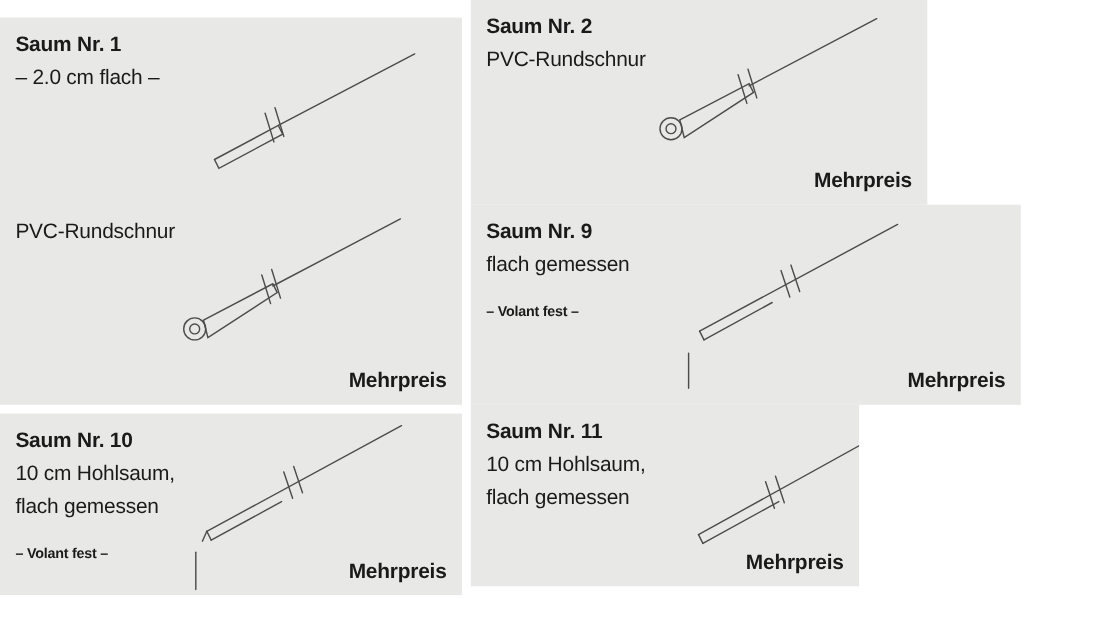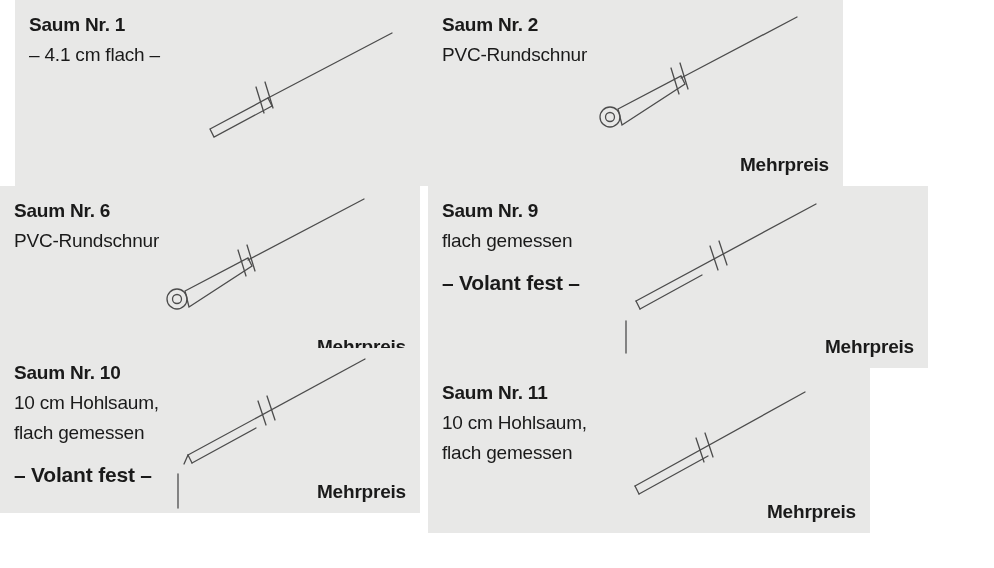--- a/index.html
+++ b/index.html
@@ -9,30 +9,30 @@
     font-family:"Liberation Sans","DejaVu Sans",sans-serif;
     color:#1a1a1a;
   }
   .cell{
     position:absolute;
     background:#e8e8e7;
     box-sizing:border-box;
     padding:10px 14px;
     overflow:hidden;
   }
-  #cell-1 {left:0;   top:0;   width:420px;height:186px;margin-left:15px;}
+  #cell-1 {left:0;   top:16px;   width:420px;height:186px;}
   #cell-5 {left:428px;top:0;  width:415px;height:186px;}
   #cell-6 {left:0;   top:186px;width:420px;height:182px;}
   #cell-9 {left:428px;top:186px;width:500px;height:182px;}
-  #cell-10{left:0;   top:348px;width:420px;height:165px;}
-  #cell-11{left:428px;top:368px;width:442px;height:165px;}
+  #cell-10{left:0;   top:376px;width:420px;height:165px;}
+  #cell-11{left:428px;top:368px;width:353px;height:165px;}
 
   .title{margin:0;font-size:19px;font-weight:700;line-height:30px;letter-spacing:-0.2px;}
   .line{margin:0;font-size:19px;font-weight:400;line-height:30px;letter-spacing:-0.2px;}
-  .volant{margin:12px 0 0 0;font-size:21px;font-weight:700;line-height:30px;letter-spacing:-0.2px;}
+  .volant{margin:12px 0 0 0;font-size:13px;font-weight:700;line-height:30px;letter-spacing:-0.2px;}
   .mehrpreis{position:absolute;right:14px;bottom:10px;font-size:19px;font-weight:700;letter-spacing:-0.2px;text-align:center;}
 
   .drawing{position:absolute;}
   #cell-1  .drawing{left:185px;top:25px;}
   #cell-5  .drawing{left:165px;top:12px;}
   #cell-6  .drawing{left:160px;top:8px;}
   #cell-9  .drawing{left:168px;top:5px;}
   #cell-10 .drawing{left:158px;top:2px;}
   #cell-11 .drawing{left:172px;top:8px;}
 
@@ -41,21 +41,21 @@
     stroke-width:1.3;
     fill:none;
     stroke-linecap:round;
   }
 </style>
 </head>
 <body>
 
 <section class="cell" id="cell-1">
   <h2 class="title">Saum Nr. 1</h2>
-  <p class="line">– 4.1 cm flach –</p>
+  <p class="line">– 2.0 cm flach –</p>
   <svg class="drawing" width="200" height="118" viewBox="0 0 200 118">
     <path d="M10,104 L68,73 L72,81 L14,112 Z"></path>
     <line x1="68" y1="73" x2="192" y2="8"></line>
     <line x1="56" y1="62" x2="64" y2="88"></line>
     <line x1="65" y1="57" x2="73" y2="83"></line>
   </svg>
 </section>
 
 <section class="cell" id="cell-5">
   <h2 class="title">Saum Nr. 2</h2>
@@ -65,21 +65,20 @@
     <circle cx="17" cy="105" r="4.5"></circle>
     <path d="M25,97 L88,64 L92,72 L29,113 Z"></path>
     <line x1="88" y1="66" x2="204" y2="5"></line>
     <line x1="78" y1="56" x2="86" y2="82"></line>
     <line x1="87" y1="51" x2="95" y2="77"></line>
   </svg>
   <div class="mehrpreis">Mehrpreis</div>
 </section>
 
 <section class="cell" id="cell-6">
-  <h2 class="title">Saum Nr. 6</h2>
   <p class="line">PVC-Rundschnur</p>
   <svg class="drawing" width="210" height="125" viewBox="0 0 210 125">
     <circle cx="17" cy="105" r="10"></circle>
     <circle cx="17" cy="105" r="4.5"></circle>
     <path d="M25,97 L88,64 L92,72 L29,113 Z"></path>
     <line x1="88" y1="66" x2="204" y2="5"></line>
     <line x1="78" y1="56" x2="86" y2="82"></line>
     <line x1="87" y1="51" x2="95" y2="77"></line>
   </svg>
   <div class="mehrpreis">Mehrpreis</div>

